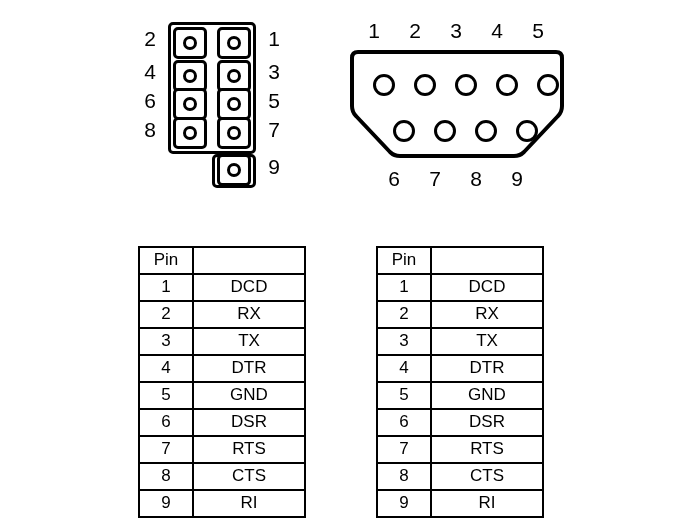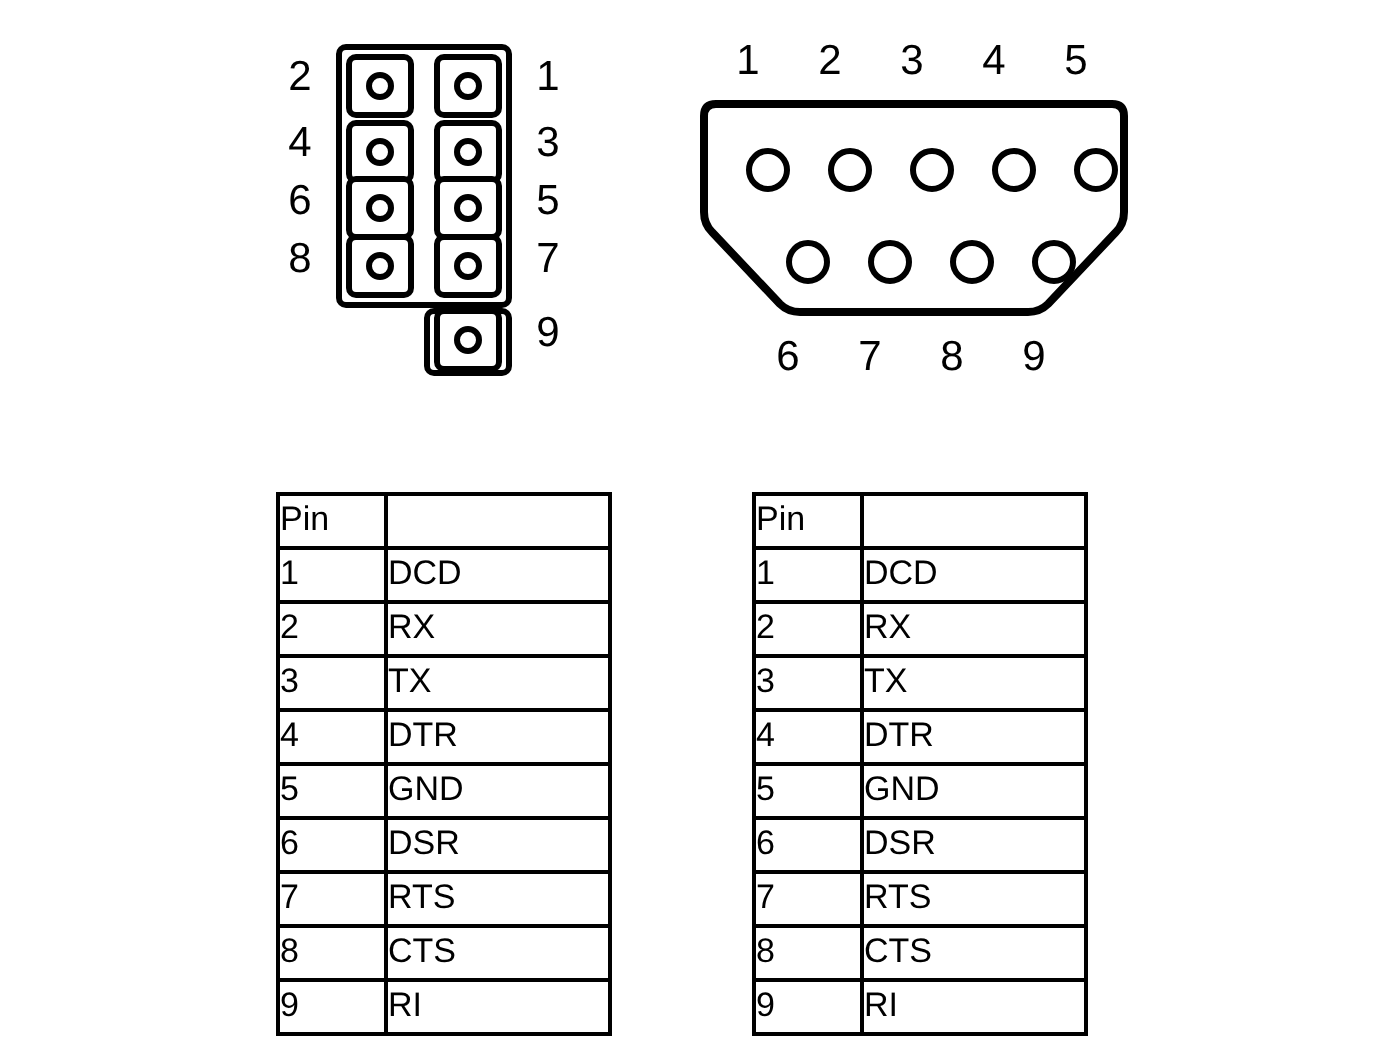--- a/index.html
+++ b/index.html
@@ -84,21 +84,21 @@
   
   .pin-table {
     position: absolute;
     border-collapse: collapse;
     font-size: 17px;
   }
   .pin-table td, .pin-table th {
     border: 2px solid #000;
     height: 22px;
     padding: 1px 0 2px;
-    text-align: left;
+    text-align: center;
     font-weight: normal;
   }
   .pin-table .c-pin { width: 52px; }
   .pin-table .c-sig { width: 110px; }
 
   #table-left  { left: 138px; top: 246px; }
   #table-right { left: 376px; top: 246px; }
 </style>
 </head>
 <body>

